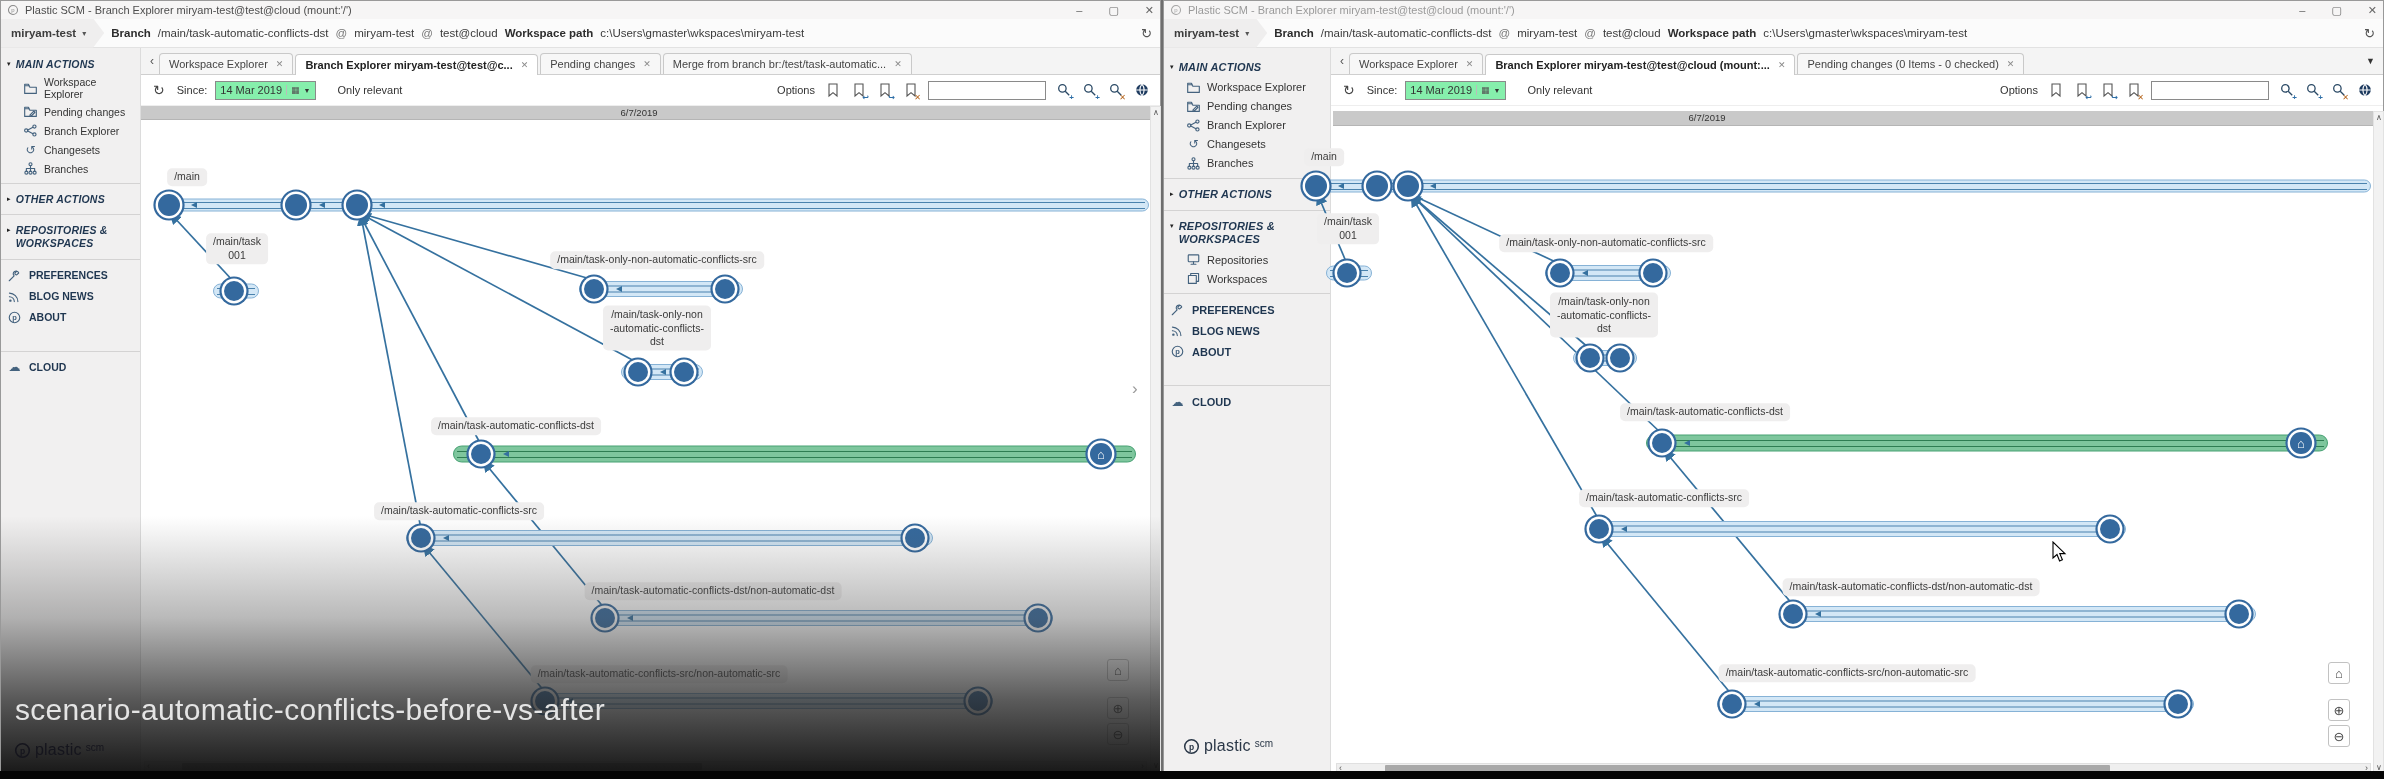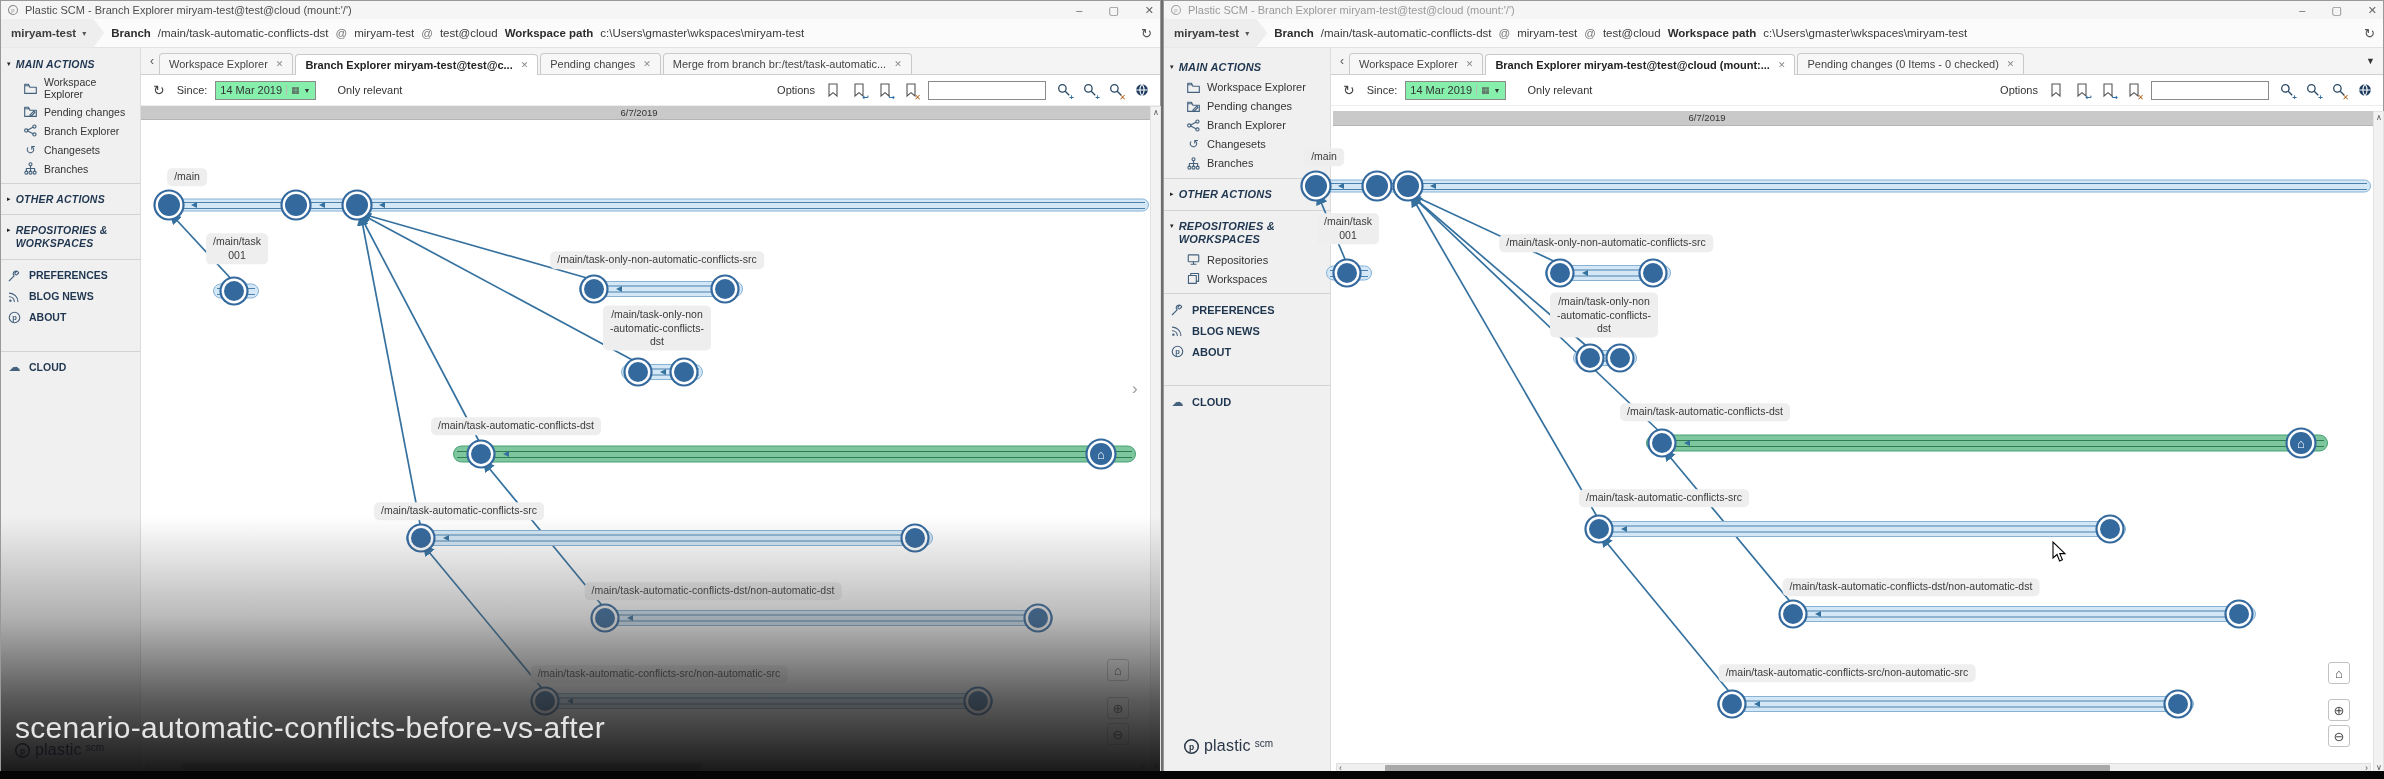--- a/index.html
+++ b/index.html
@@ -98,21 +98,21 @@
           font-size:13px;color:#444;pointer-events:auto;}
   .hscroll{position:absolute;height:11px;background:#efefef;border:1px solid #e0e0e0;pointer-events:auto;}
   .hscroll .thumb{position:absolute;top:1px;height:7px;background:#a9a9a9;border-radius:1px;}
   .hscroll .sa{position:absolute;top:-1px;font-size:9px;color:#555;}
   .vscroll{position:absolute;width:11px;background:#f2f2f2;border:1px solid #e2e2e2;pointer-events:auto;}
   .vscroll .sa{position:absolute;left:2px;font-size:8px;color:#555;}
   .panel-chev{position:absolute;color:#9a9a9a;font-size:17px;pointer-events:auto;}
 
   .shade{position:absolute;left:0;right:0;bottom:0;height:255px;
          background:linear-gradient(to bottom,rgba(90,90,90,0) 0%,rgba(80,80,80,.40) 40%,rgba(45,45,45,.78) 72%,rgba(18,18,18,.96) 100%);}
-  .caption{position:absolute;left:14px;bottom:26px;font-size:30px;font-weight:300;
+  .caption{position:absolute;left:14px;bottom:44px;font-size:30px;font-weight:300;
            color:#e4e4e4;letter-spacing:.3px;white-space:nowrap;}
   .plogo{position:absolute;display:flex;align-items:center;gap:4px;}
   .plogo .pmark{width:17px;height:17px;}
   .plogo .pt1{font-weight:normal;font-size:16px;letter-spacing:.2px;}
   .plogo .pt2{font-size:10px;margin-top:-6px;}
   #logo-left{left:13px;bottom:12px;color:#15151d;}
   #logo-right{left:19px;bottom:16px;color:#2a3747;}
 
   .cursor{position:absolute;pointer-events:none;}
   .blackbar{position:absolute;left:0;bottom:0;width:100%;height:8px;background:#050505;}

